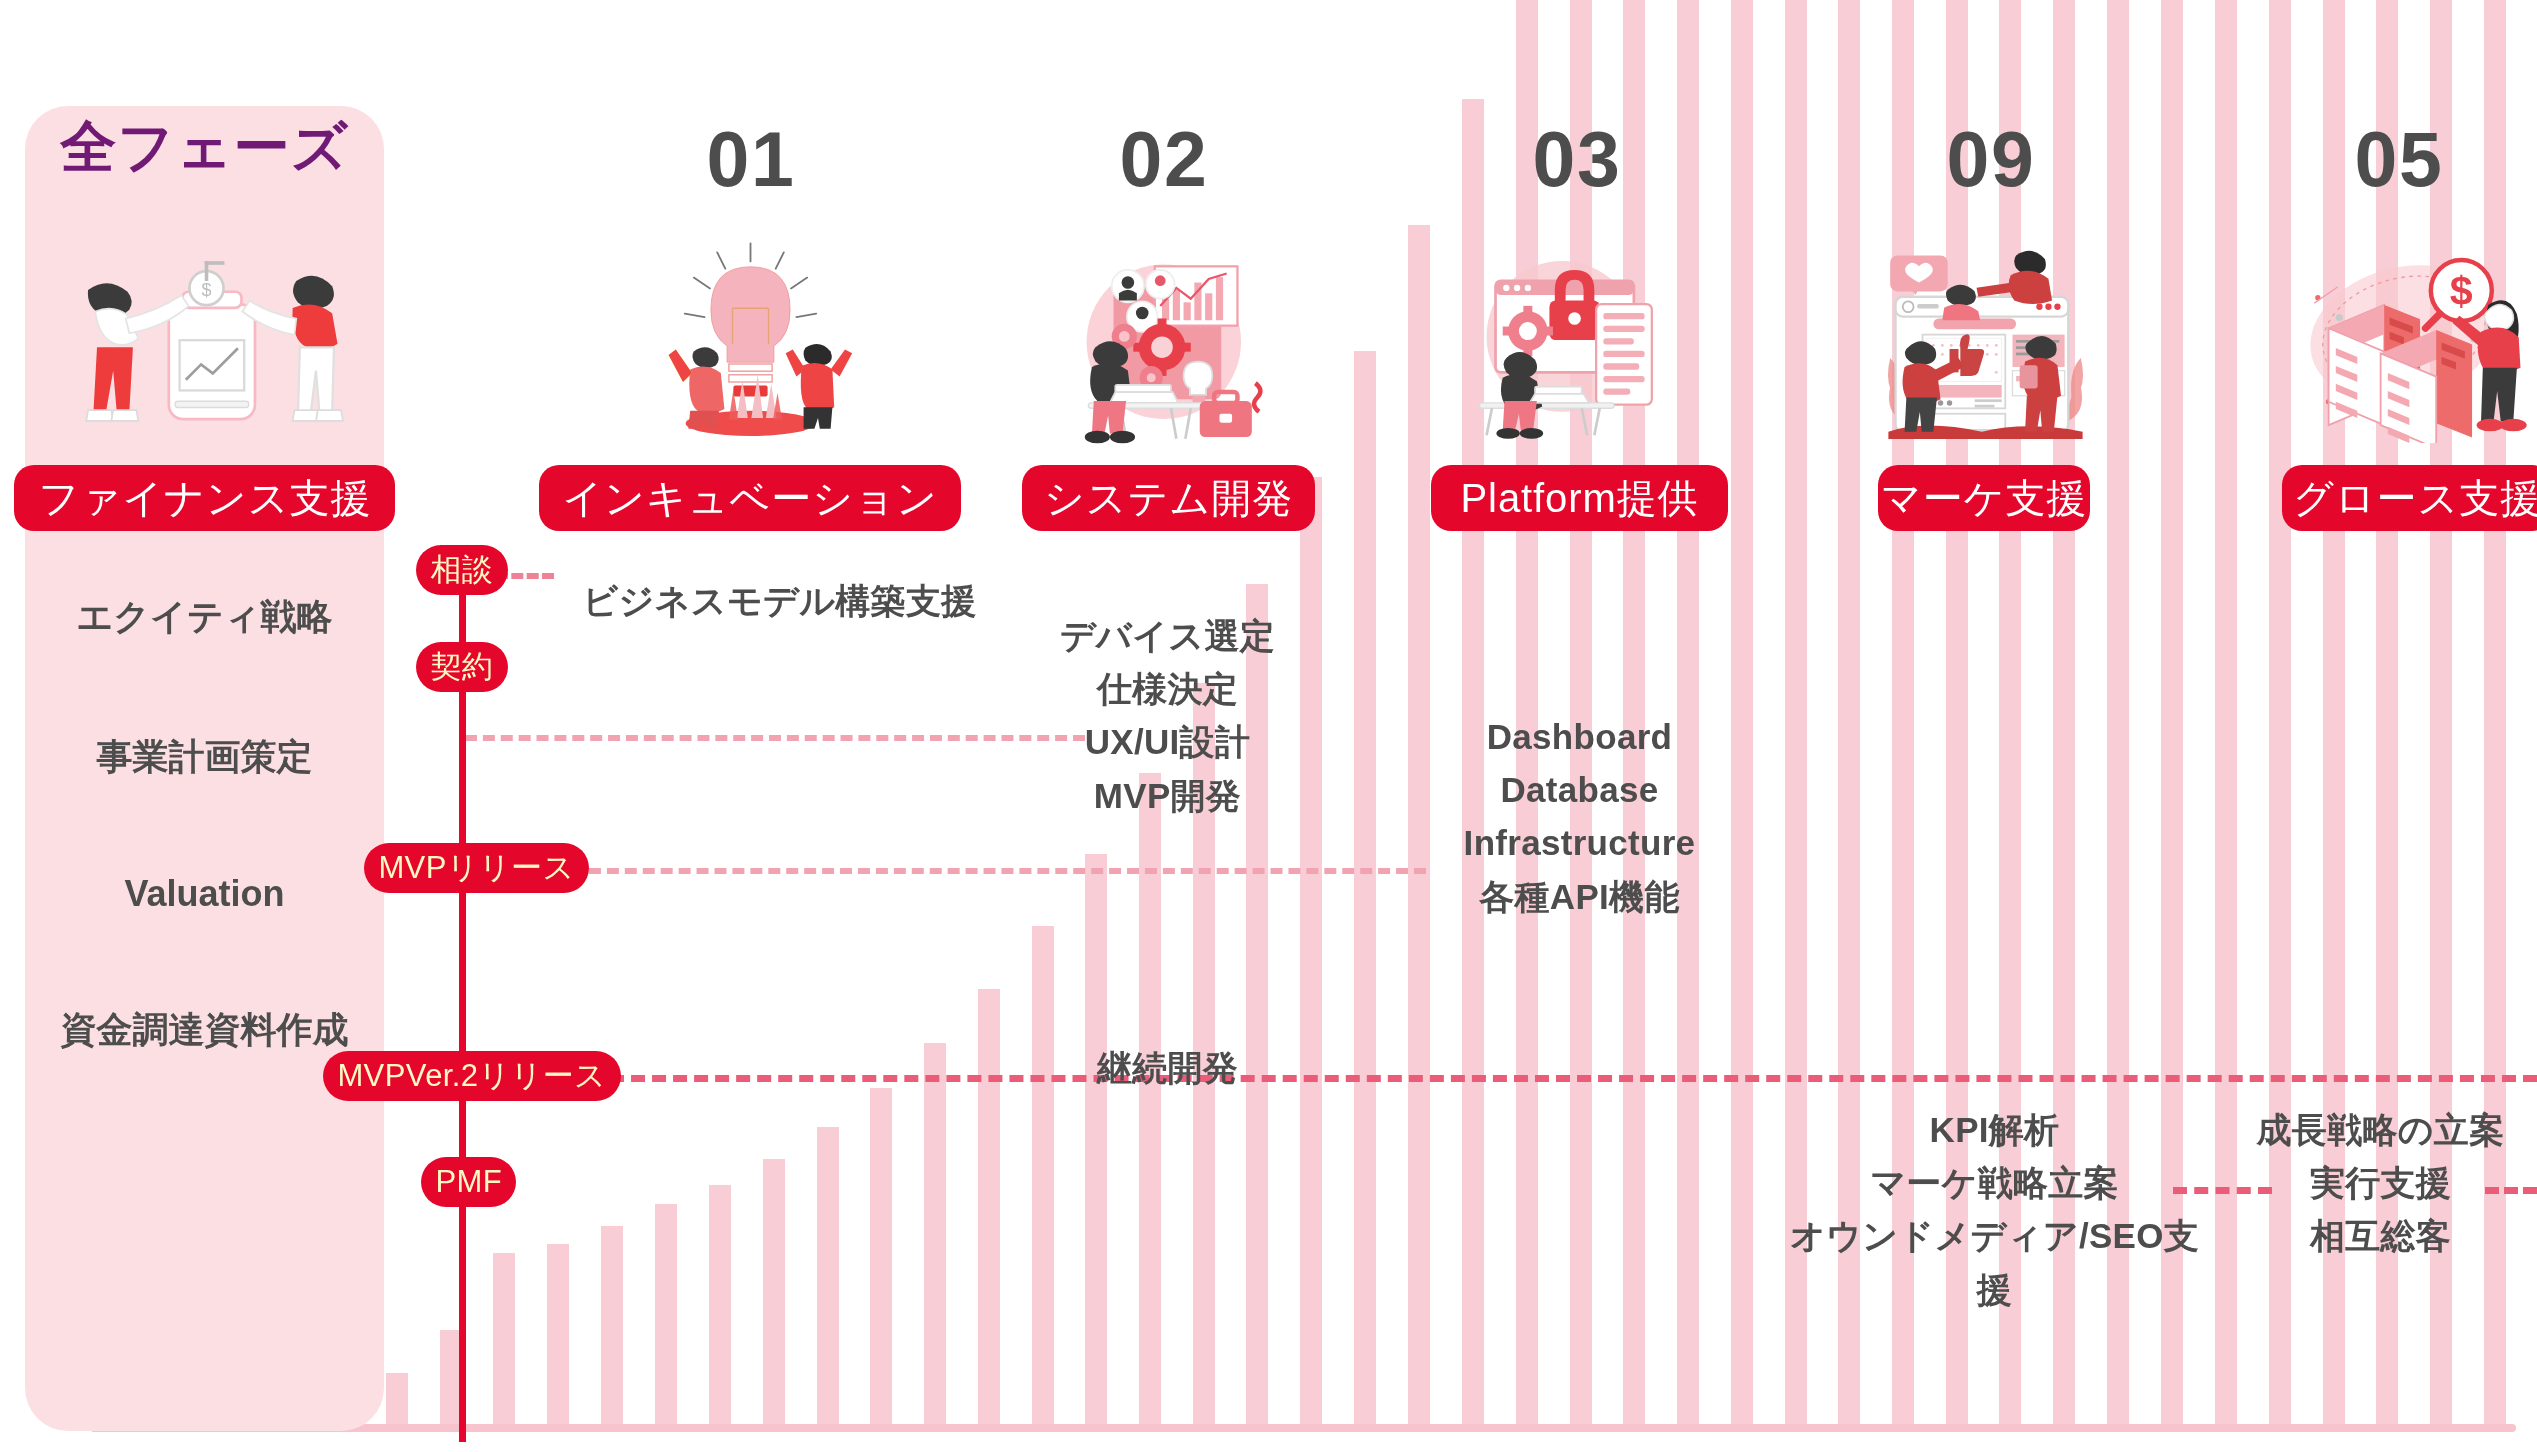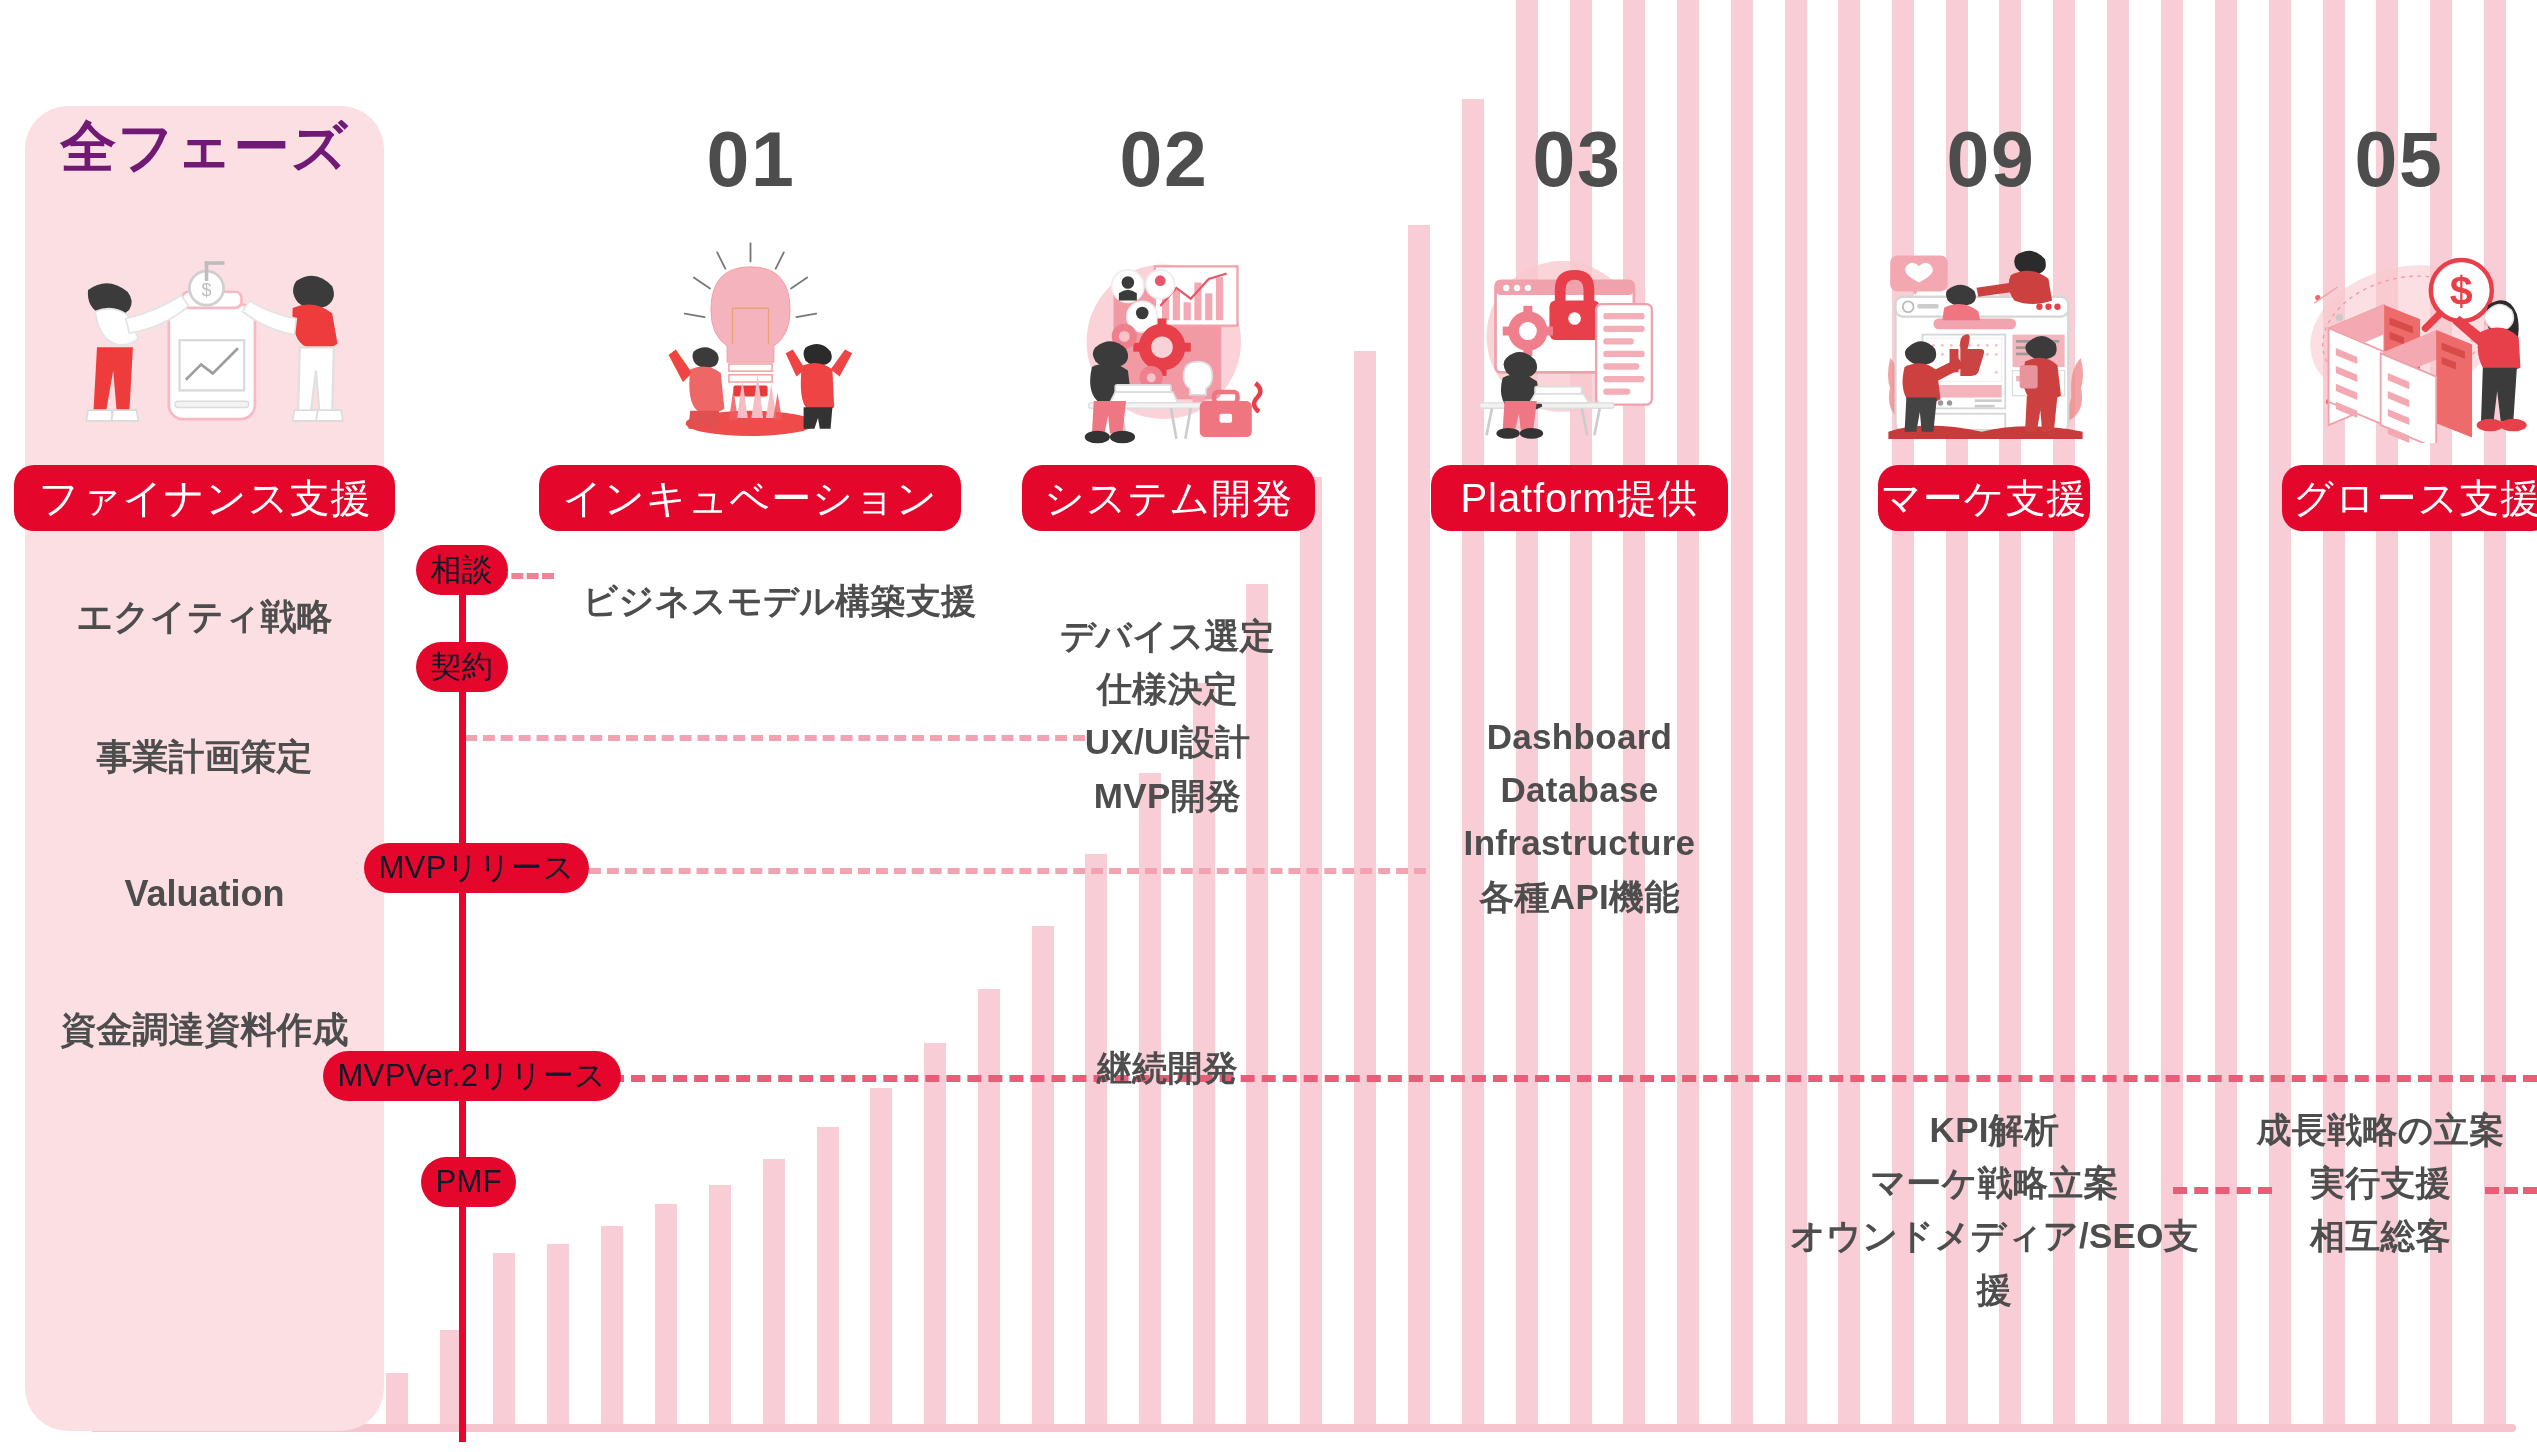--- a/index.html
+++ b/index.html
@@ -51,21 +51,21 @@
 
   
   #timeline {
     position:absolute; left:459px; top:557px; width:7.2px; height:885px;
     background:#e4072b; z-index:5;
   }
 
   
   .milestone {
     position:absolute; z-index:8;
-    background:#e4072b; color:#0f172a; border-radius:27px;
+    background:#e4072b; color:#fef9c3; border-radius:27px;
     font-size:31px; font-weight:500; letter-spacing:0.4px;
     display:flex; align-items:center; justify-content:center;
     height:50px; white-space:nowrap; padding:0 14.4px;
   }
 
   
   .dash {
     position:absolute; z-index:3; height:0;
     border-top:6.3px dashed #ef8295;
   }

